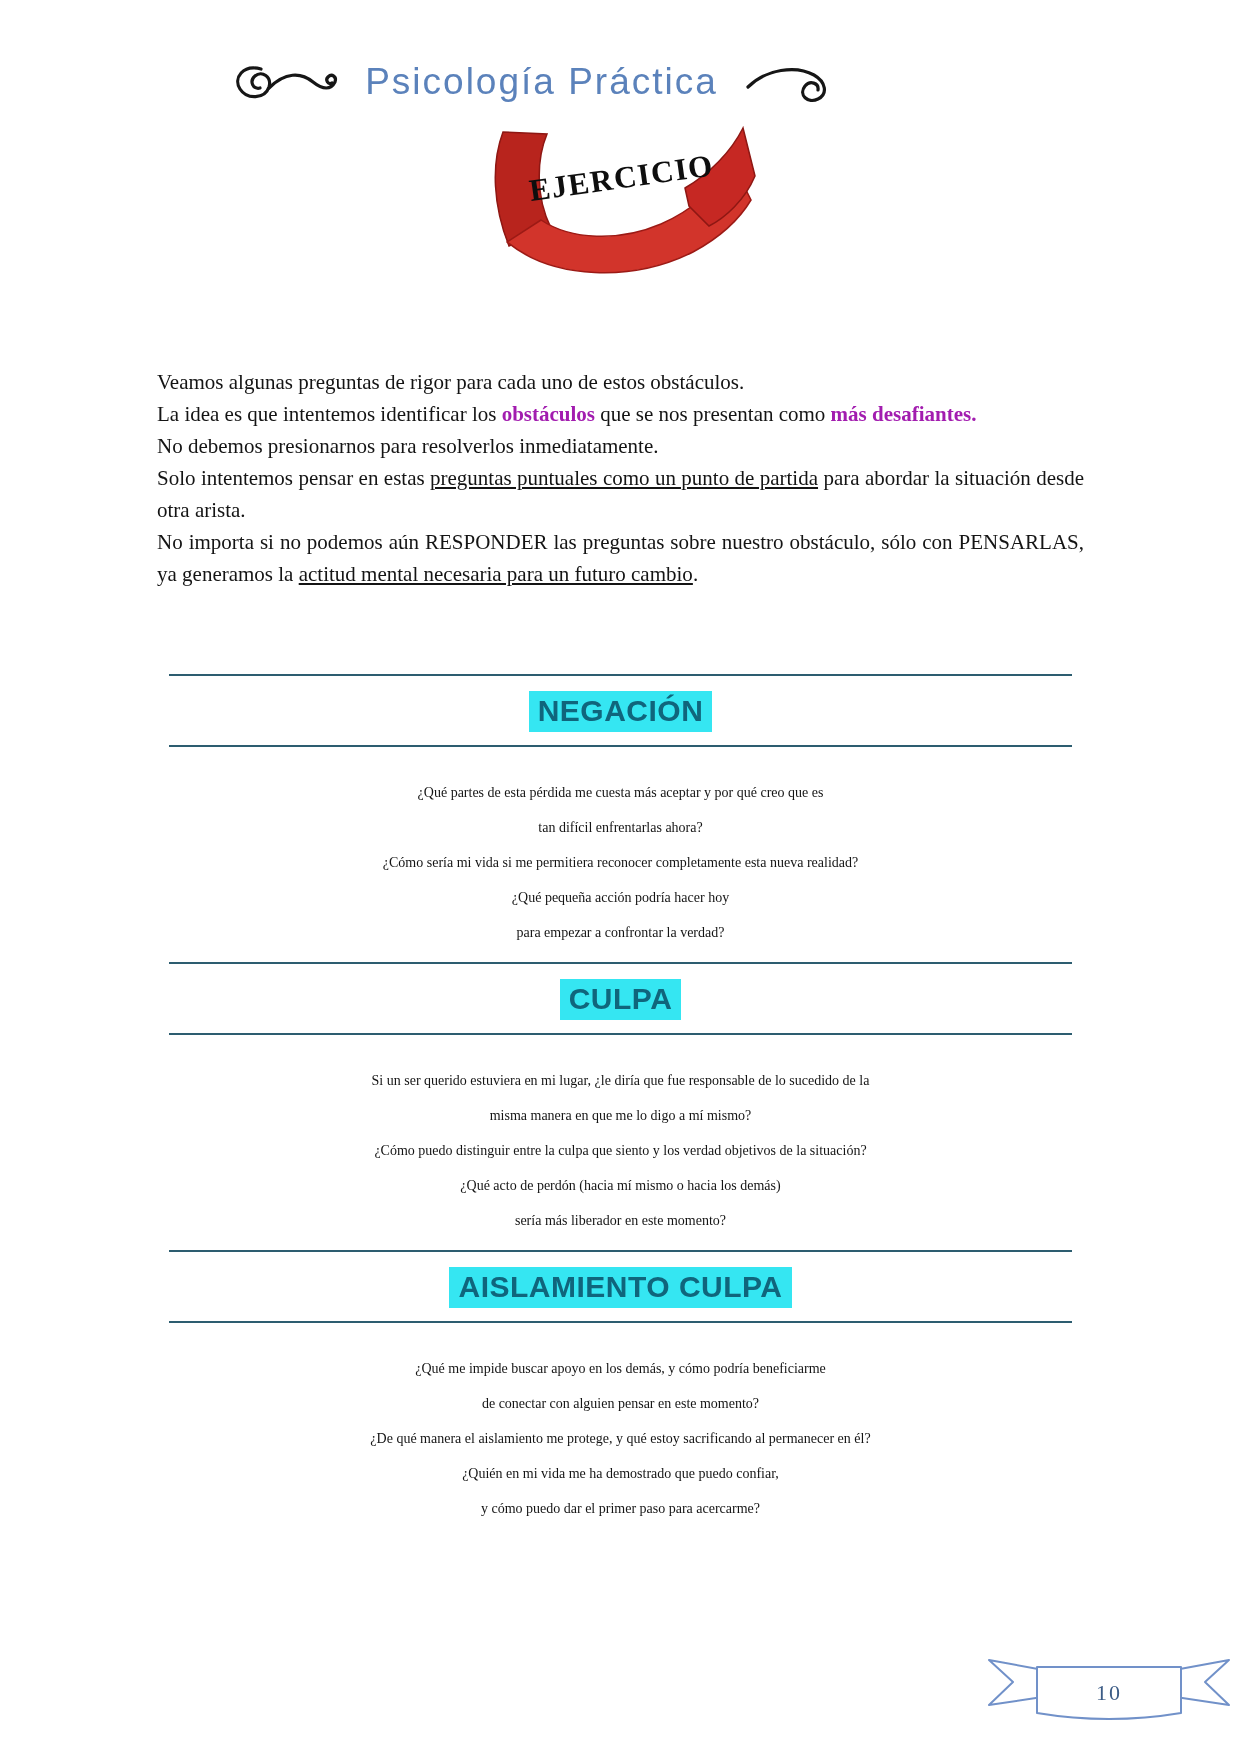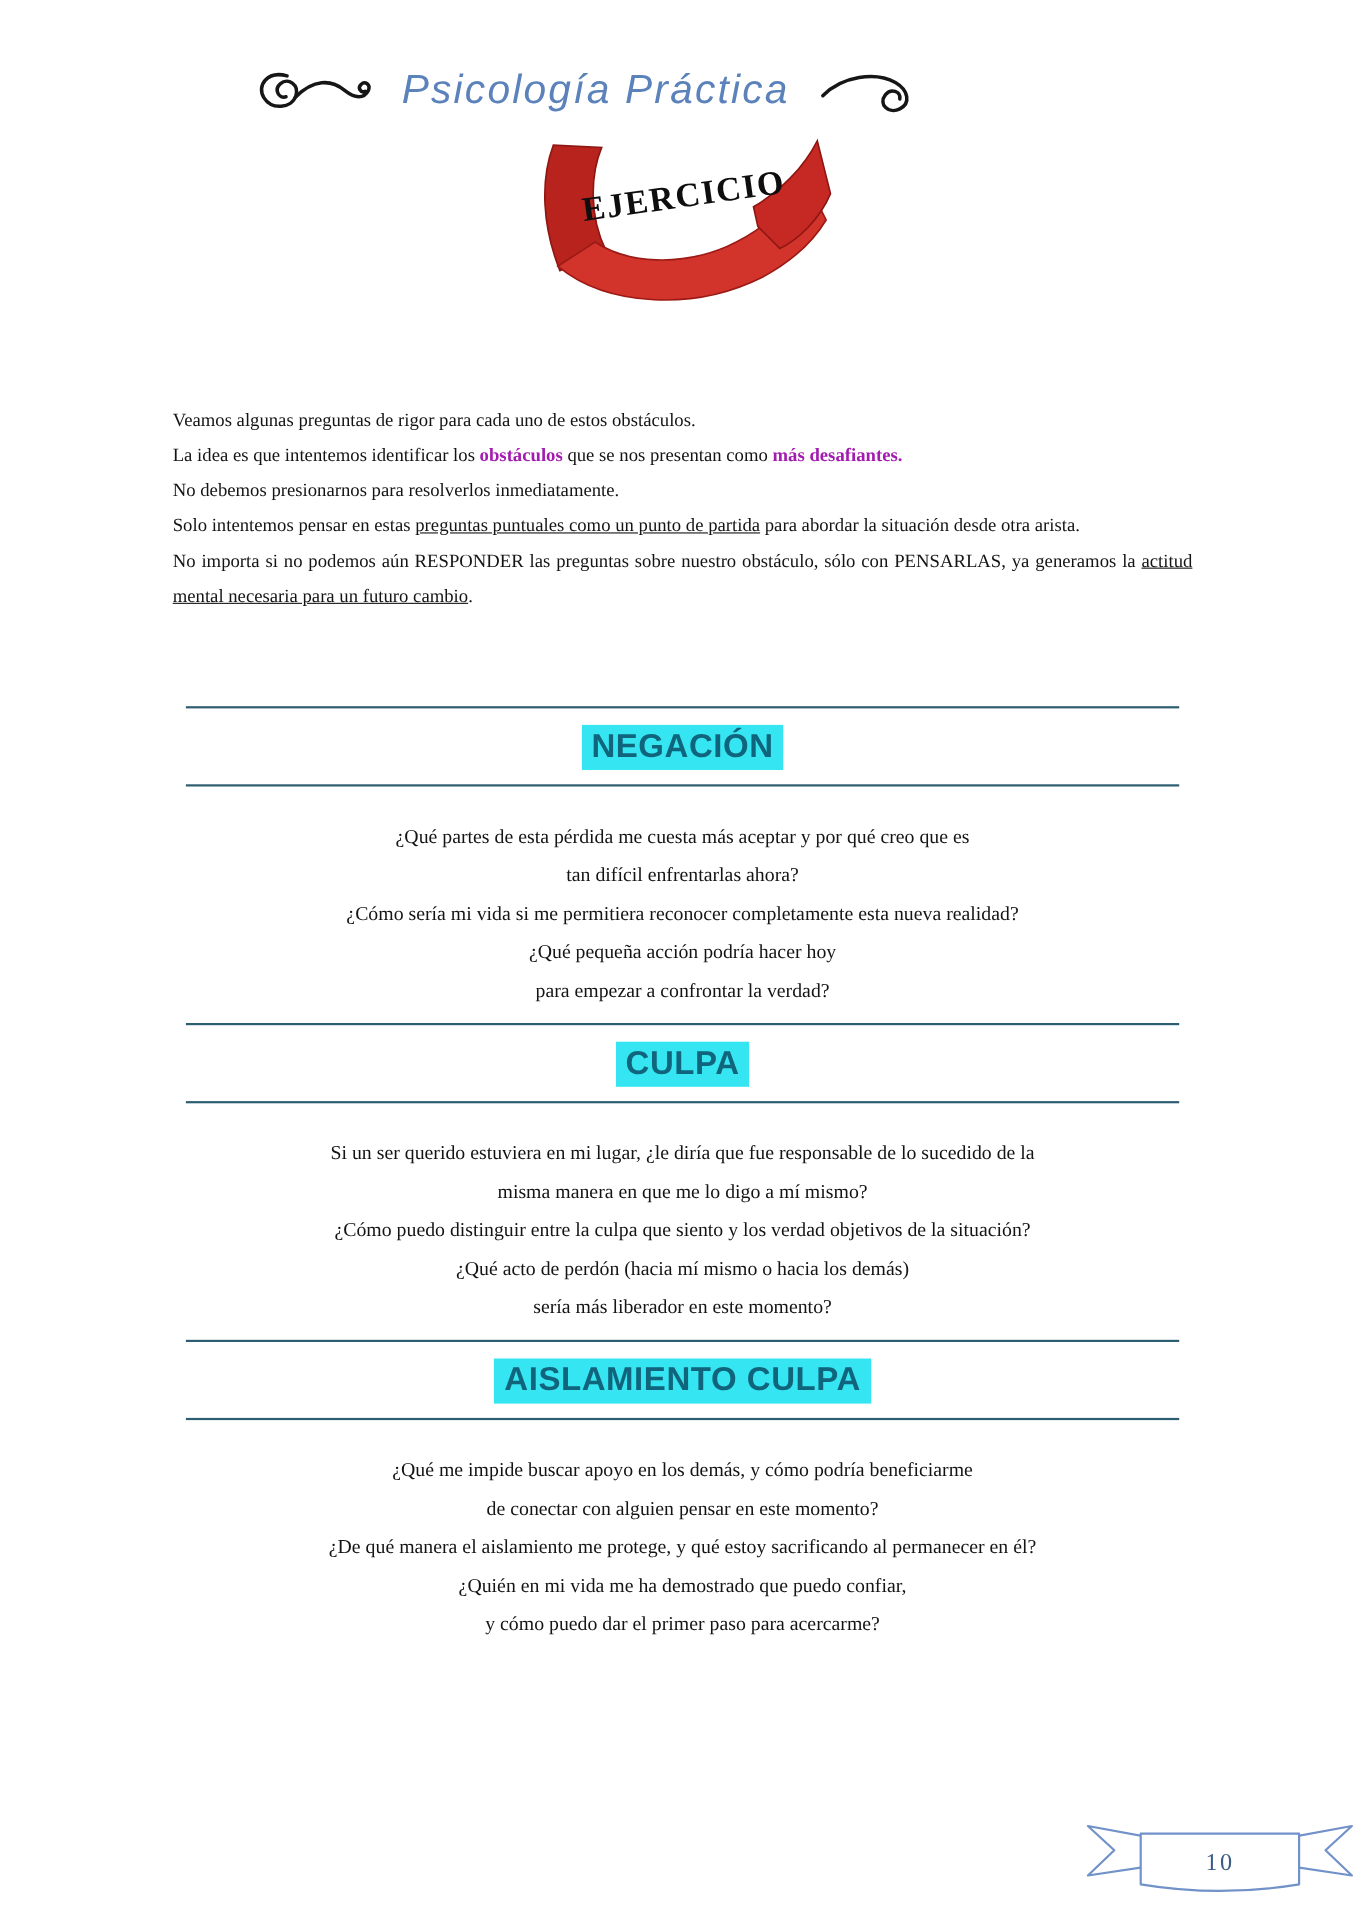--- a/index.html
+++ b/index.html
@@ -14,35 +14,34 @@
   }
   
   .hdr{
     margin-top:54px;
     display:flex;align-items:center;justify-content:center;
     gap:26px;
     transform:translateX(-88px);
   }
   .brand{
     font-family:"Liberation Sans", sans-serif;
-    font-style:italic;
     font-size:37px;
     letter-spacing:2px;
     color:#5b82bb;
     white-space:nowrap;
   }
   
   .banner-wrap{
     margin-top:14px;
     display:flex;justify-content:center;
   }
   
   .intro{
     margin:72px 157px 0 157px;
-    font-size:17px;
+    font-size:21px;
     line-height:32px;
   }
   .intro p{margin:0;}
   .intro p.justify{text-align:justify;}
   .red-bold{color:#a21caf;font-weight:bold;}
   .u{text-decoration:underline;}
   
   .sections{margin:84px 157px 0 157px;}
   .sec{margin:12px;}
   .rule{
@@ -60,21 +59,21 @@
     font-family:"Liberation Sans", sans-serif;
     font-weight:bold;
     font-size:30px;
     letter-spacing:0.5px;
     padding:3px 9px 5px 9px;
     line-height:1.1;
   }
   .questions{
     margin:28px 0 10px 0;
     text-align:center;
-    font-size:18px;
+    font-size:14px;
     line-height:35px;
   }
   .q-line{margin:0;}
   
   .ftr{
     position:absolute;
     left:0;right:0;bottom:28px;
     display:flex;justify-content:flex-end;
   }
 </style>

